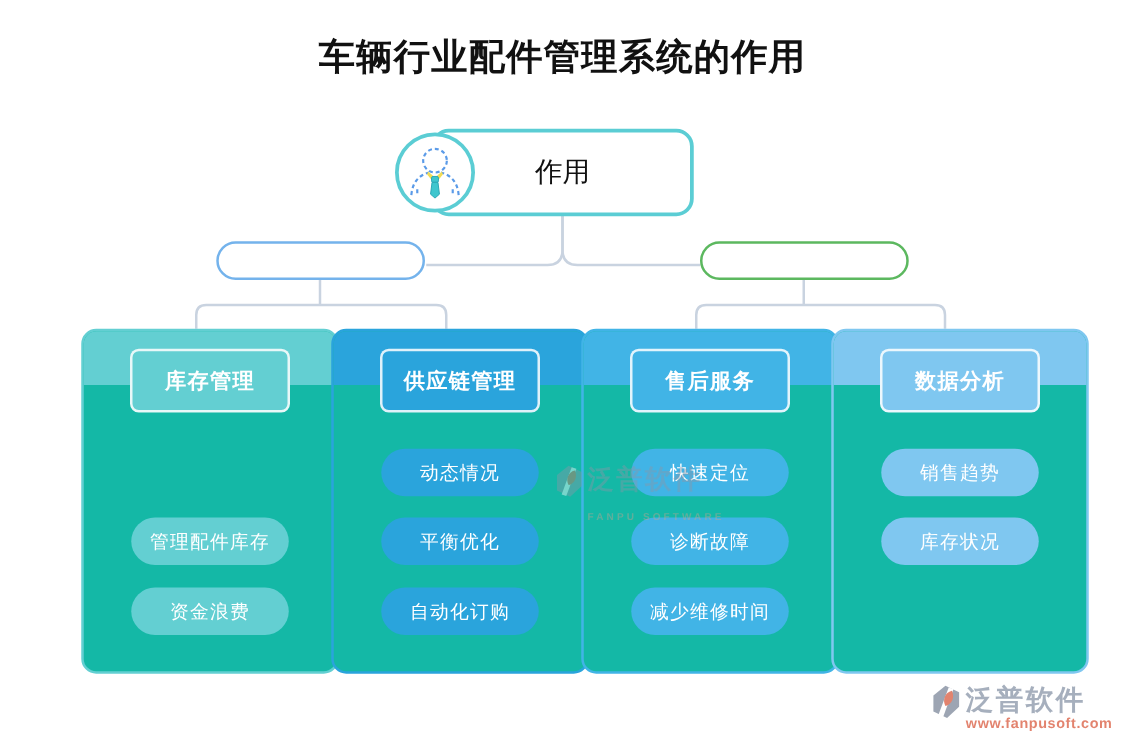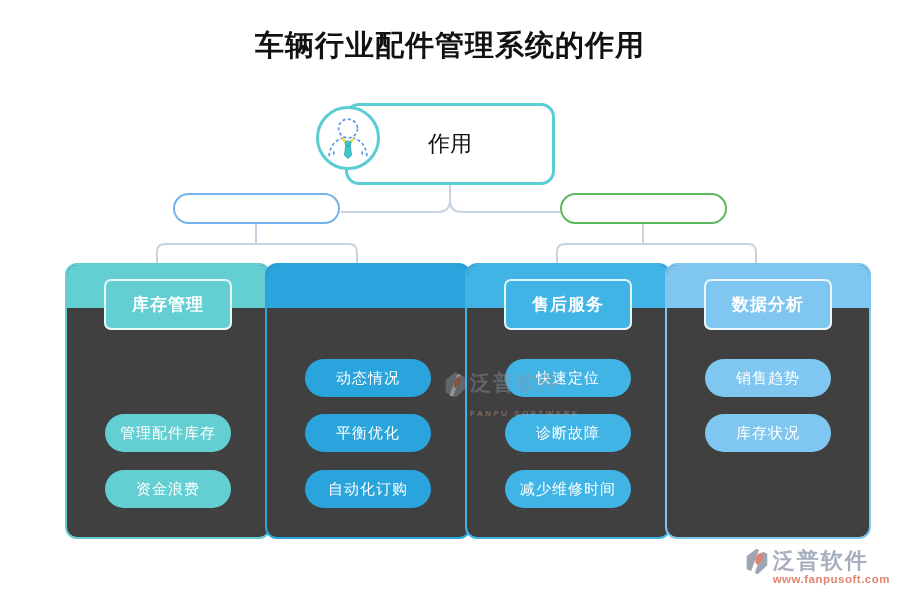--- a/index.html
+++ b/index.html
@@ -12,21 +12,21 @@
   .page-title{
     position:absolute;top:26px;left:0;width:900px;text-align:center;
     font-size:29px;font-weight:bold;color:#111;letter-spacing:1px;
   }
 
   
   svg.connectors{position:absolute;left:0;top:0;z-index:1;}
 
   
   .root-node{
-    position:absolute;left:345px;top:103px;width:210px;height:82px;
+    position:absolute;left:345px;top:103px;width:210px;height:70px;
     border:3px solid #5BCDD4;border-radius:14px;background:#fff;z-index:2;
     display:flex;align-items:center;justify-content:center;
     font-size:22px;color:#111;box-sizing:border-box;
   }
   .root-avatar{
     position:absolute;left:316px;top:106px;width:64px;height:64px;
     border:3px solid #5BCDD4;border-radius:50%;background:#fff;z-index:3;
     box-sizing:border-box;display:flex;align-items:center;justify-content:center;
   }
 
@@ -34,21 +34,21 @@
   .branch-pill{
     position:absolute;top:193px;width:167px;height:31px;box-sizing:border-box;
     border:2px solid var(--c,#74B3EC);border-radius:17px;background:#fff;z-index:2;
   }
   .branch-pill.left{left:173px;}
   .branch-pill.right{left:560px;}
 
   
   .card{
     position:absolute;top:263px;width:206px;height:276px;box-sizing:border-box;
-    border:2px solid var(--c);border-radius:12px;background:#404040;z-index:2;
+    border:2px solid var(--c);border-radius:12px;background:#14b8a6;z-index:2;
   }
   .card .band{
     position:absolute;left:0;top:0;right:0;height:43px;
     background:var(--c);border-radius:10px 10px 0 0;
   }
   .card .header-box{
     position:absolute;top:14px;left:50%;transform:translateX(-50%);
     width:128px;height:51px;background:var(--c);
     border:2px solid rgba(255,255,255,0.85);border-radius:7px;
     box-sizing:border-box;display:flex;align-items:center;justify-content:center;
@@ -130,20 +130,23 @@
   <div class="band"></div>
   <div class="header-box">
     <span>库存管理</span>
   </div>
   <div class="item-pill i1">管理配件库存</div>
   <div class="item-pill i2">资金浪费</div>
 </div>
 
 <div class="card" style="left: 265px; --c: #2AA4DC;">
   <div class="band"></div>
+  <div class="header-box">
+    <span>供应链管理</span>
+  </div>
   <div class="item-pill i0">动态情况</div>
   <div class="item-pill i1">平衡优化</div>
   <div class="item-pill i2">自动化订购</div>
 </div>
 
 <div class="card" style="left: 465px; --c: #41B4E6;">
   <div class="band"></div>
   <div class="header-box">
     <span>售后服务</span>
   </div>

